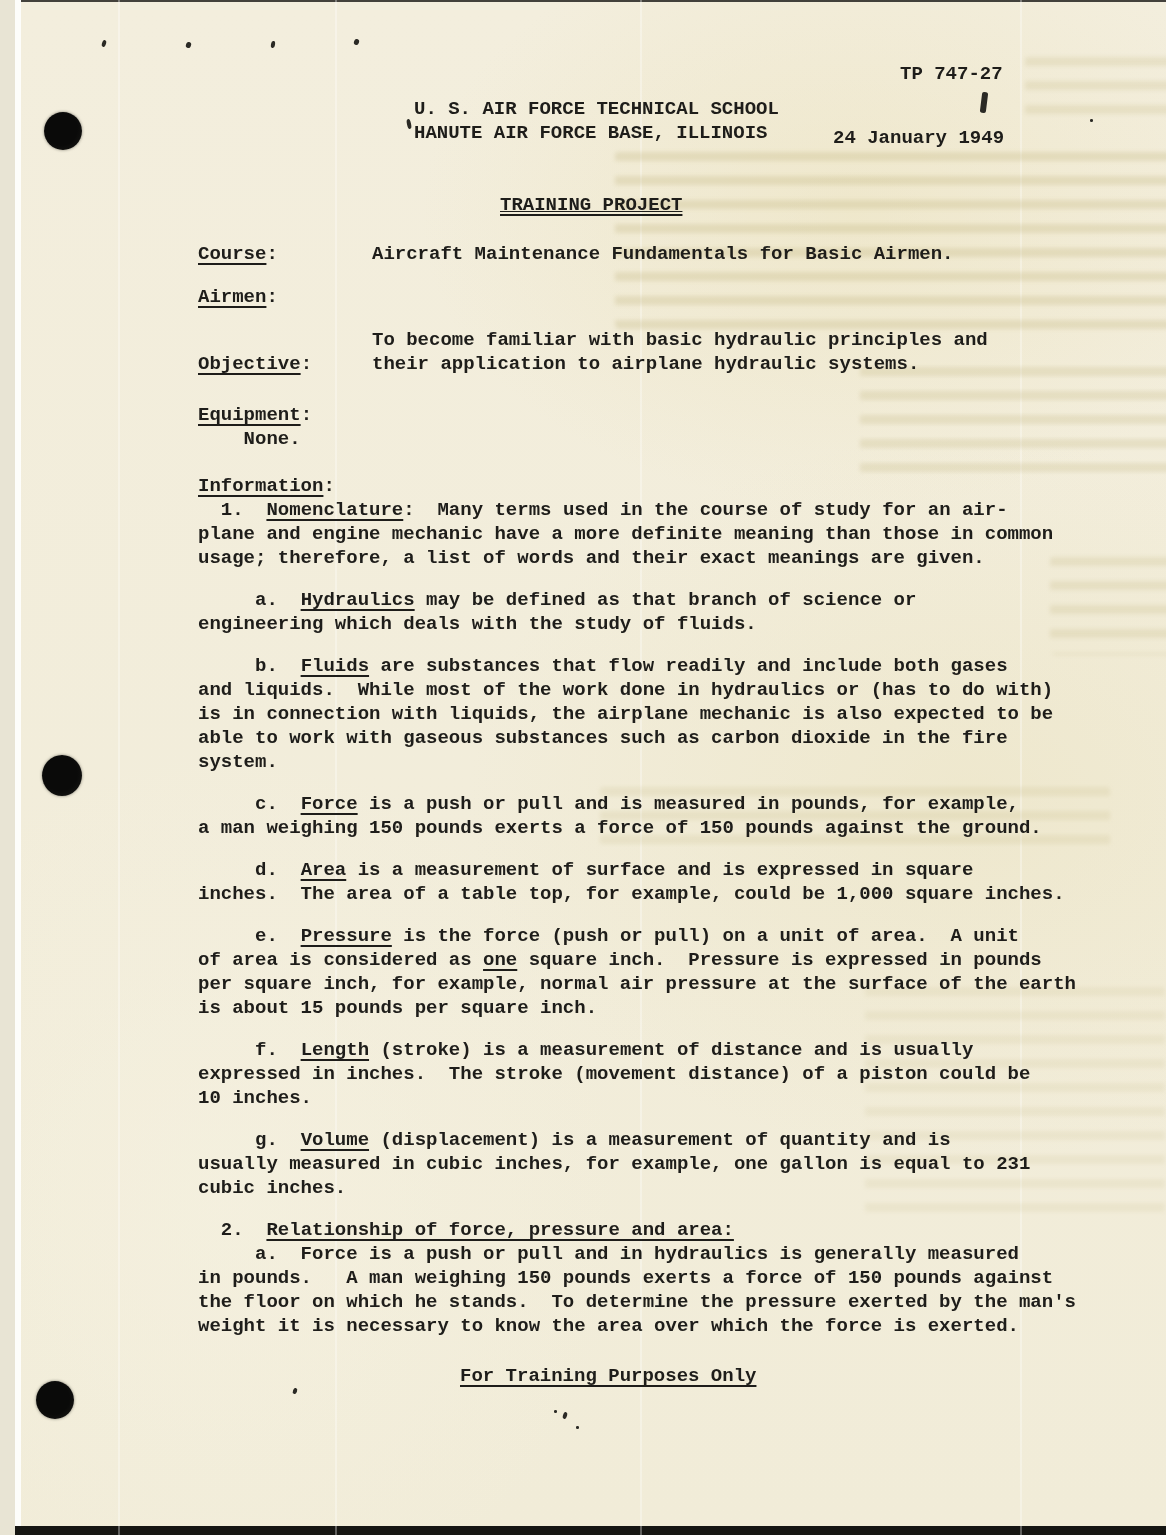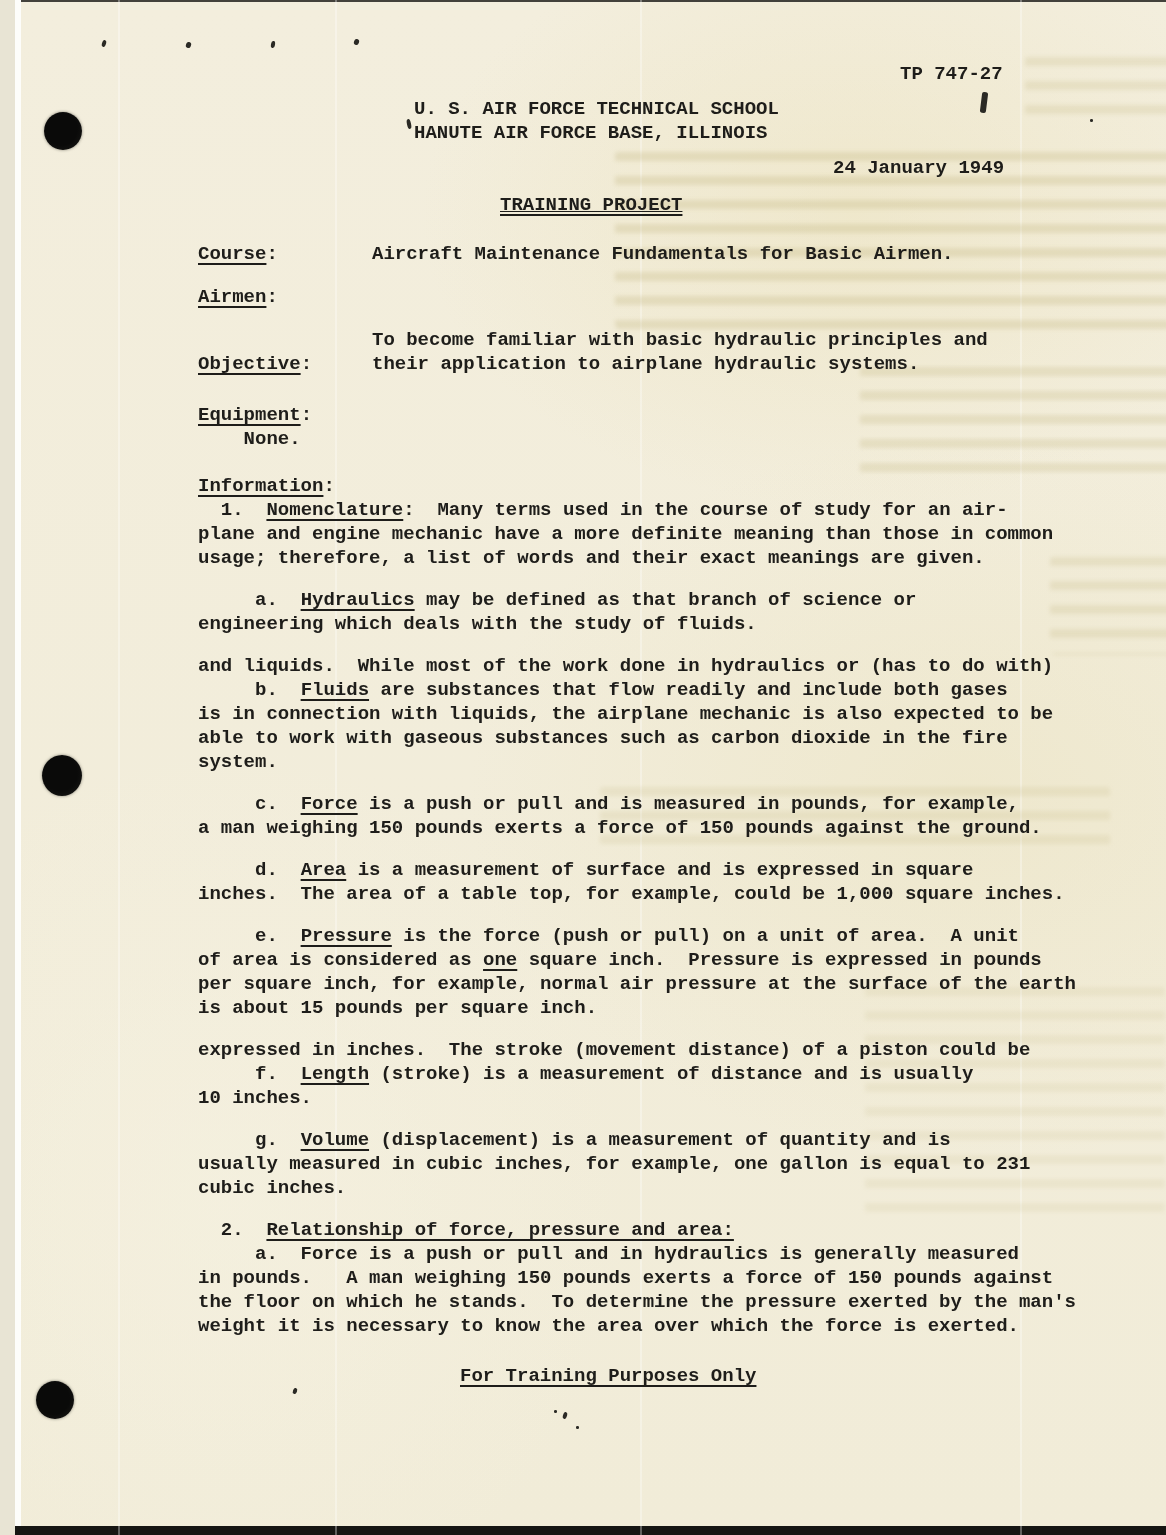--- a/index.html
+++ b/index.html
@@ -11,21 +11,21 @@
       linear-gradient(#f3eedd, #f1ecd8);
     font-family:"Liberation Mono","DejaVu Sans Mono",monospace;
     font-weight:700;color:#1e1d1a;margin-left:15px;}
   .line{white-space:pre;font-size:19px;line-height:24px;}
   .u{text-decoration:underline;text-decoration-thickness:2px;text-underline-offset:4px;}
   .abs{position:absolute;}
   
   .docnum{left:885px;top:62px;}
   .school1{left:399px;top:97px;}
   .school2{left:399px;top:121px;text-align:right;}
-  .date{left:818px;top:156px;}
+  .date{left:818px;top:126px;}
   .title{left:485px;top:193px;text-decoration:underline;}
   
   .fields{left:183px;top:242px;}
   .frow{display:flex;align-items:flex-end;}
   .frow + .frow{margin-top:19px;}
   .flabel{width:174px;flex:none;}
   .equip{left:183px;top:403px;}
   
   .info{left:183px;top:474px;width:930px;}
   .para + .para{margin-top:18px;}
@@ -117,43 +117,43 @@
         <div class="line"><span class="u">Information</span><span>:</span></div>
         <div class="line"><span>  1.  </span><span class="u">Nomenclature</span><span>:  Many terms used in the course of study for an air-</span></div>
         <div class="line"><span>plane and engine mechanic have a more definite meaning than those in common</span></div>
         <div class="line"><span>usage; therefore, a list of words and their exact meanings are given.</span></div>
       </div>
       <div class="para">
         <div class="line"><span>     a.  </span><span class="u">Hydraulics</span><span> may be defined as that branch of science or</span></div>
         <div class="line"><span>engineering which deals with the study of fluids.</span></div>
       </div>
       <div class="para">
+        <div class="line"><span>     b.  </span><span class="u">Fluids</span><span> are substances that flow readily and include both gases</span></div>
         <div class="line"><span>and liquids.  While most of the work done in hydraulics or (has to do with)</span></div>
-        <div class="line"><span>     b.  </span><span class="u">Fluids</span><span> are substances that flow readily and include both gases</span></div>
         <div class="line"><span>is in connection with liquids, the airplane mechanic is also expected to be</span></div>
         <div class="line"><span>able to work with gaseous substances such as carbon dioxide in the fire</span></div>
         <div class="line"><span>system.</span></div>
       </div>
       <div class="para">
         <div class="line"><span>     c.  </span><span class="u">Force</span><span> is a push or pull and is measured in pounds, for example,</span></div>
         <div class="line"><span>a man weighing 150 pounds exerts a force of 150 pounds against the ground.</span></div>
       </div>
       <div class="para">
         <div class="line"><span>     d.  </span><span class="u">Area</span><span> is a measurement of surface and is expressed in square</span></div>
         <div class="line"><span>inches.  The area of a table top, for example, could be 1,000 square inches.</span></div>
       </div>
       <div class="para">
         <div class="line"><span>     e.  </span><span class="u">Pressure</span><span> is the force (push or pull) on a unit of area.  A unit</span></div>
         <div class="line"><span>of area is considered as </span><span class="u">one</span><span> square inch.  Pressure is expressed in pounds</span></div>
         <div class="line"><span>per square inch, for example, normal air pressure at the surface of the earth</span></div>
         <div class="line"><span>is about 15 pounds per square inch.</span></div>
       </div>
       <div class="para">
+        <div class="line"><span>     f.  </span><span class="u">Length</span><span> (stroke) is a measurement of distance and is usually</span></div>
         <div class="line"><span>expressed in inches.  The stroke (movement distance) of a piston could be</span></div>
-        <div class="line"><span>     f.  </span><span class="u">Length</span><span> (stroke) is a measurement of distance and is usually</span></div>
         <div class="line"><span>10 inches.</span></div>
       </div>
       <div class="para">
         <div class="line"><span>     g.  </span><span class="u">Volume</span><span> (displacement) is a measurement of quantity and is</span></div>
         <div class="line"><span>usually measured in cubic inches, for example, one gallon is equal to 231</span></div>
         <div class="line"><span>cubic inches.</span></div>
       </div>
       <div class="para">
         <div class="line"><span>  2.  </span><span class="u">Relationship of force, pressure and area:</span></div>
         <div class="line"><span>     a.  Force is a push or pull and in hydraulics is generally measured</span></div>

